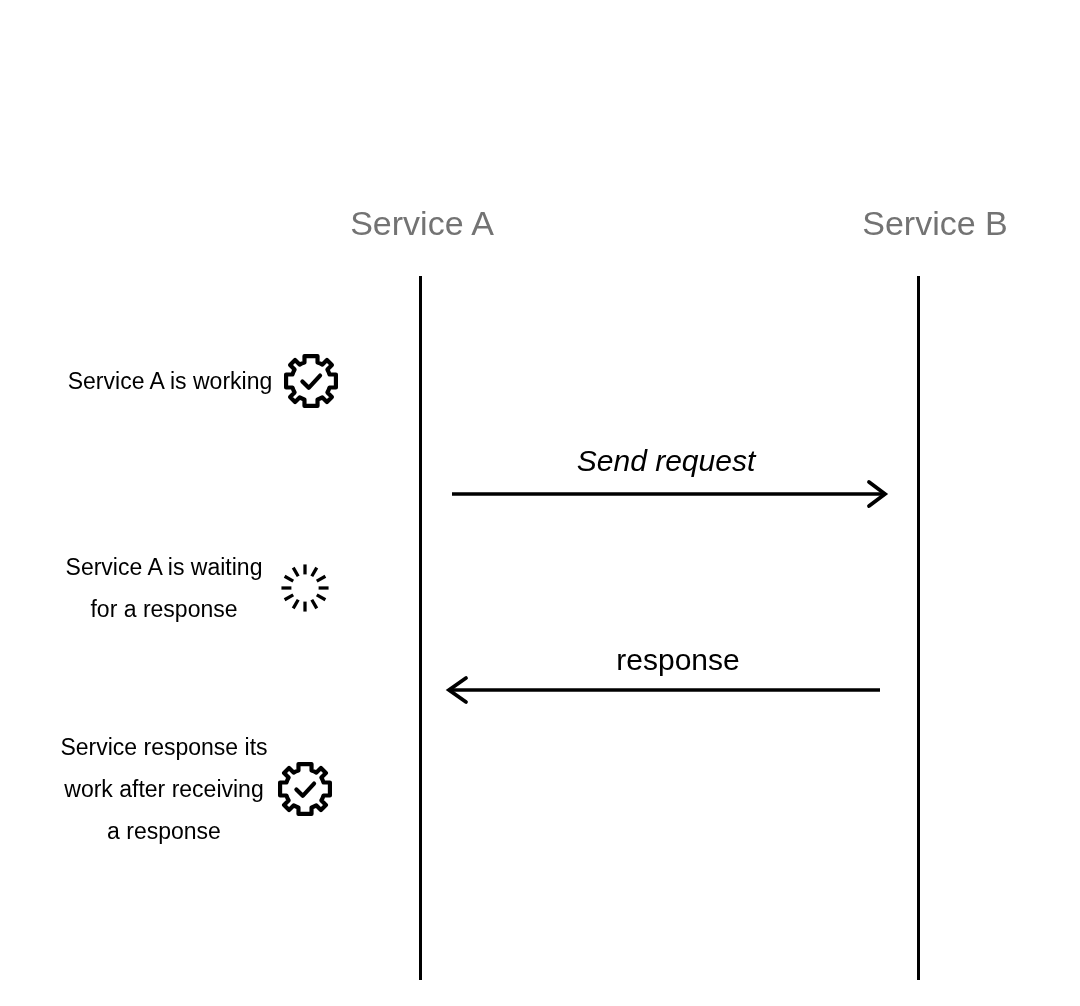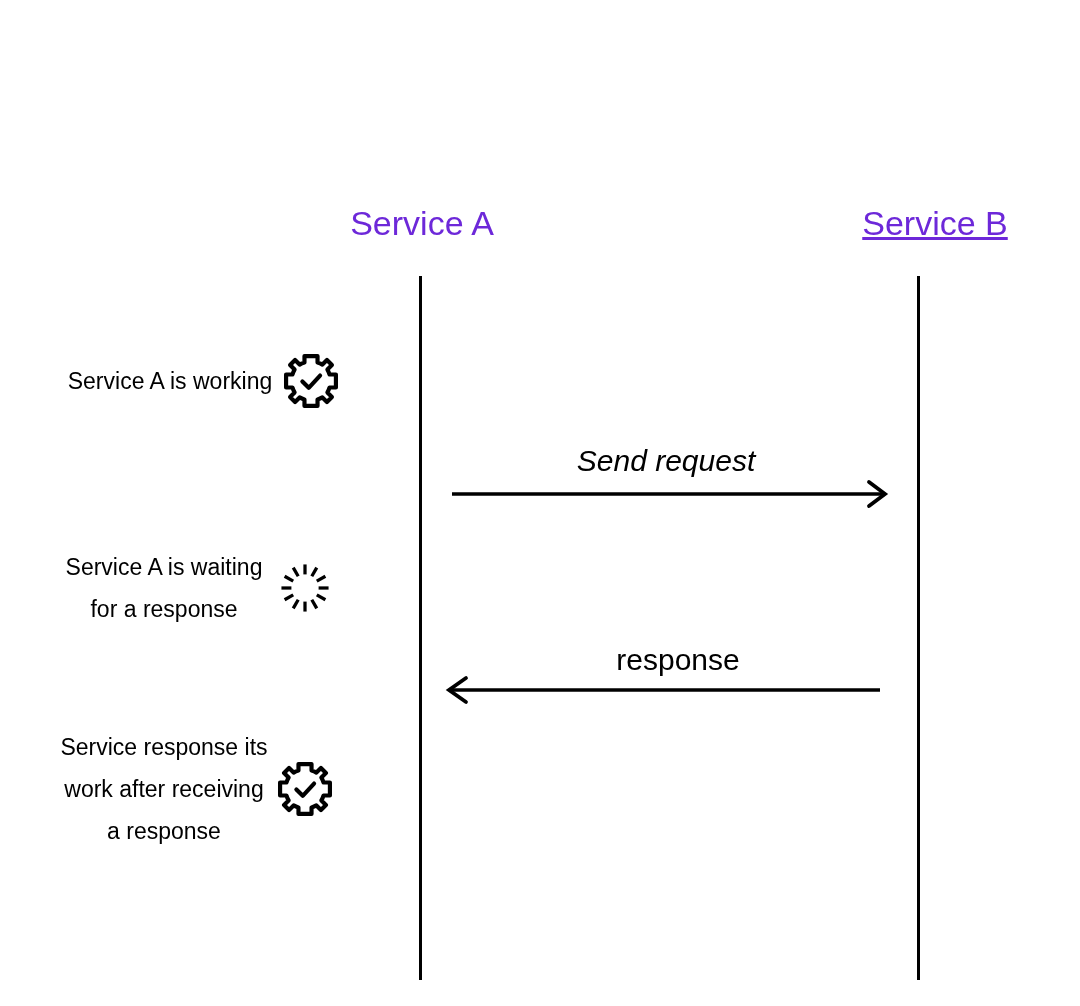--- a/index.html
+++ b/index.html
@@ -19,26 +19,26 @@
     height: 1006px;
     background: #ffffff;
     overflow: hidden;
   }
 
   
   .participant-label {
     position: absolute;
     font-size: 34px;
     line-height: 40px;
-    color: #6d28d9;
+    color: #737373;
     white-space: nowrap;
     transform: translateX(-50%);
   }
   #label-a { left: 422px; top: 203px; }
-  #label-b { left: 935px; top: 203px; text-decoration: underline; }
+  #label-b { left: 935px; top: 203px; }
 
   
   .lifeline {
     position: absolute;
     width: 3px;
     background: #000000;
     top: 276px;
     height: 704px;
   }
   #lifeline-a { left: 419px; }

